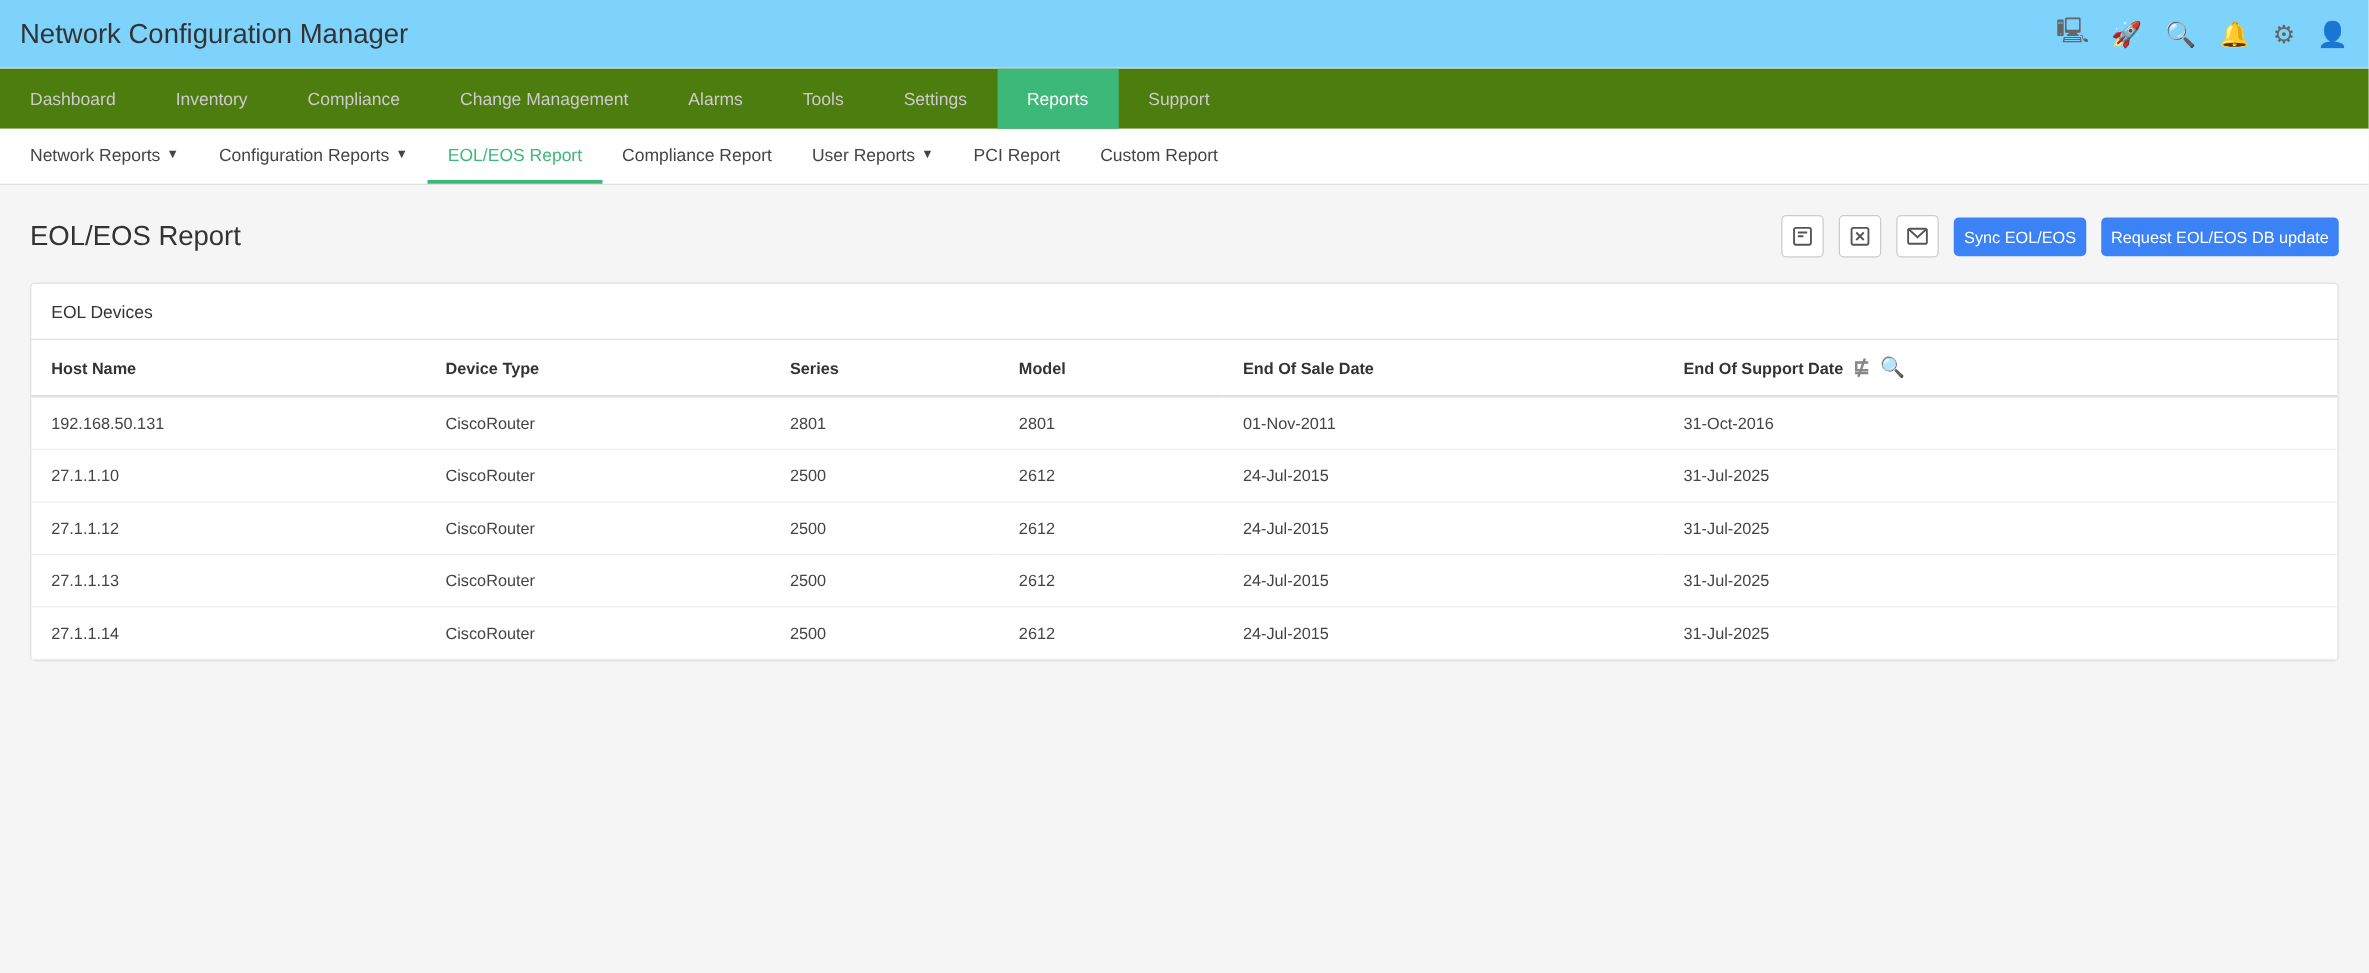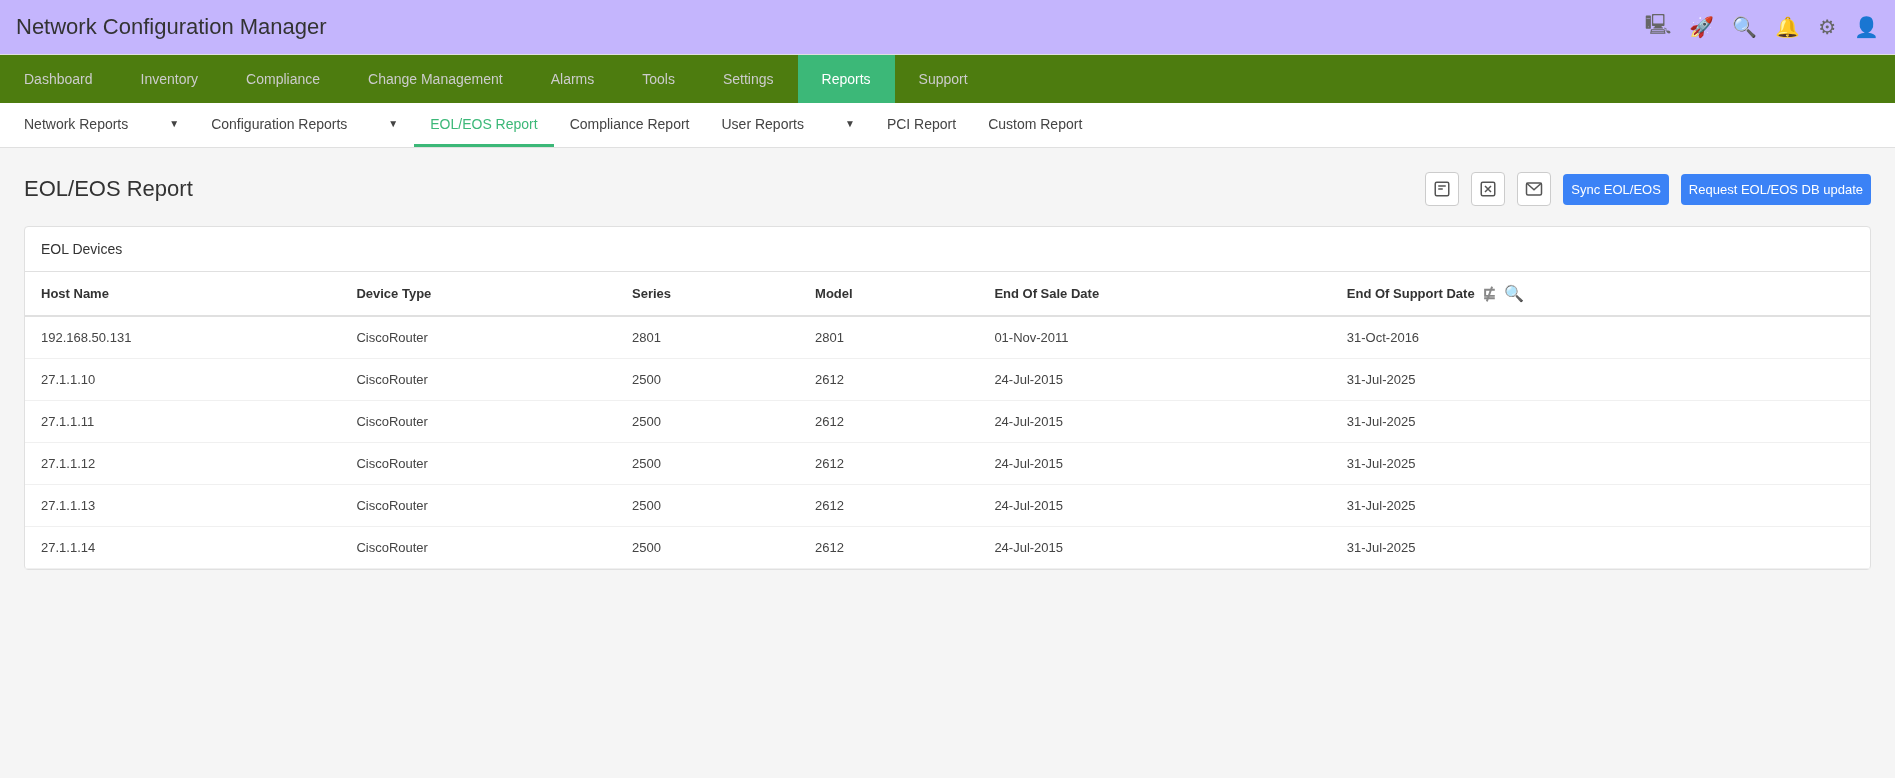--- a/index.html
+++ b/index.html
@@ -1,20 +1,20 @@
 <!DOCTYPE html>
 <html><head>
   <meta charset="utf-8">
   <style>
     * { margin: 0; padding: 0; box-sizing: border-box; }
     body { font-family: Arial, sans-serif; font-size: 14px; background: #f5f5f5; color: #333; }
 
     
     .app-header {
-      background: #c4b5fd;
+      background: #7dd3fc;
       padding: 10px 16px;
       display: flex;
       align-items: center;
       justify-content: space-between;
       border-bottom: 1px solid #e0e0e0;
     }
     .app-title {
       font-size: 22px;
       font-weight: 300;
       color: #333;
@@ -63,21 +63,20 @@
       color: #444;
       padding: 0 16px;
       height: 44px;
       display: flex;
       align-items: center;
       cursor: pointer;
       font-size: 14px;
       white-space: nowrap;
       border-bottom: 3px solid transparent;
       position: relative;
-      gap: 36px;
     }
     .sub-nav-item.active {
       color: #3cb878;
       border-bottom: 3px solid #3cb878;
     }
     .sub-nav-item .caret {
       margin-left: 5px;
       font-size: 10px;
     }
 
@@ -293,48 +292,40 @@
     </tr>
           <tr>
       <td>27.1.1.10</td>
       <td>CiscoRouter</td>
       <td>2500</td>
       <td>2612</td>
       <td>24-Jul-2015</td>
       <td>31-Jul-2025</td>
     </tr>
           <tr>
-      <td>27.1.1.11</td>
+      <td>27.1.1.12</td>
       <td>CiscoRouter</td>
       <td>2500</td>
       <td>2612</td>
       <td>24-Jul-2015</td>
       <td>31-Jul-2025</td>
     </tr>
           <tr>
-      <td>27.1.1.12</td>
+      <td>27.1.1.13</td>
       <td>CiscoRouter</td>
       <td>2500</td>
       <td>2612</td>
       <td>24-Jul-2015</td>
       <td>31-Jul-2025</td>
     </tr>
           <tr>
-      <td>27.1.1.13</td>
+      <td>27.1.1.14</td>
       <td>CiscoRouter</td>
       <td>2500</td>
       <td>2612</td>
       <td>24-Jul-2015</td>
       <td>31-Jul-2025</td>
     </tr>
-          <tr>
-      <td>27.1.1.14</td>
-      <td>CiscoRouter</td>
-      <td>2500</td>
-      <td>2612</td>
-      <td>24-Jul-2015</td>
-      <td>31-Jul-2025</td>
-    </tr>
         </tbody>
     </table>
   </div>
 
 </div>
 
 </body></html>

